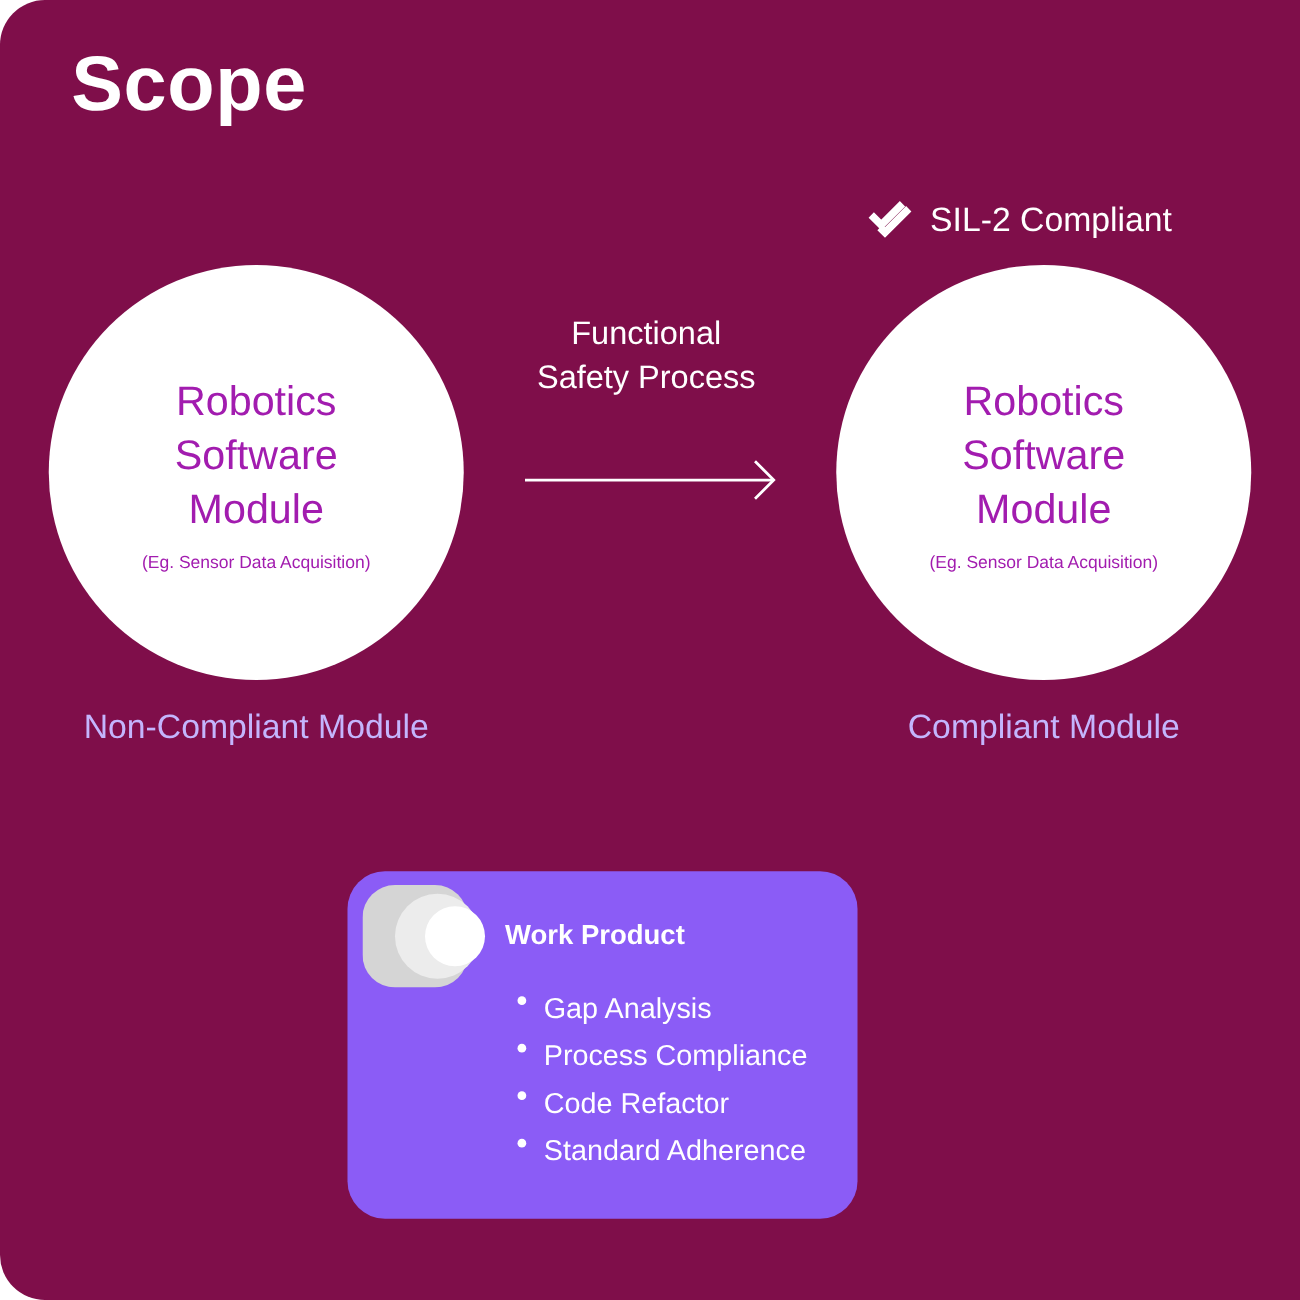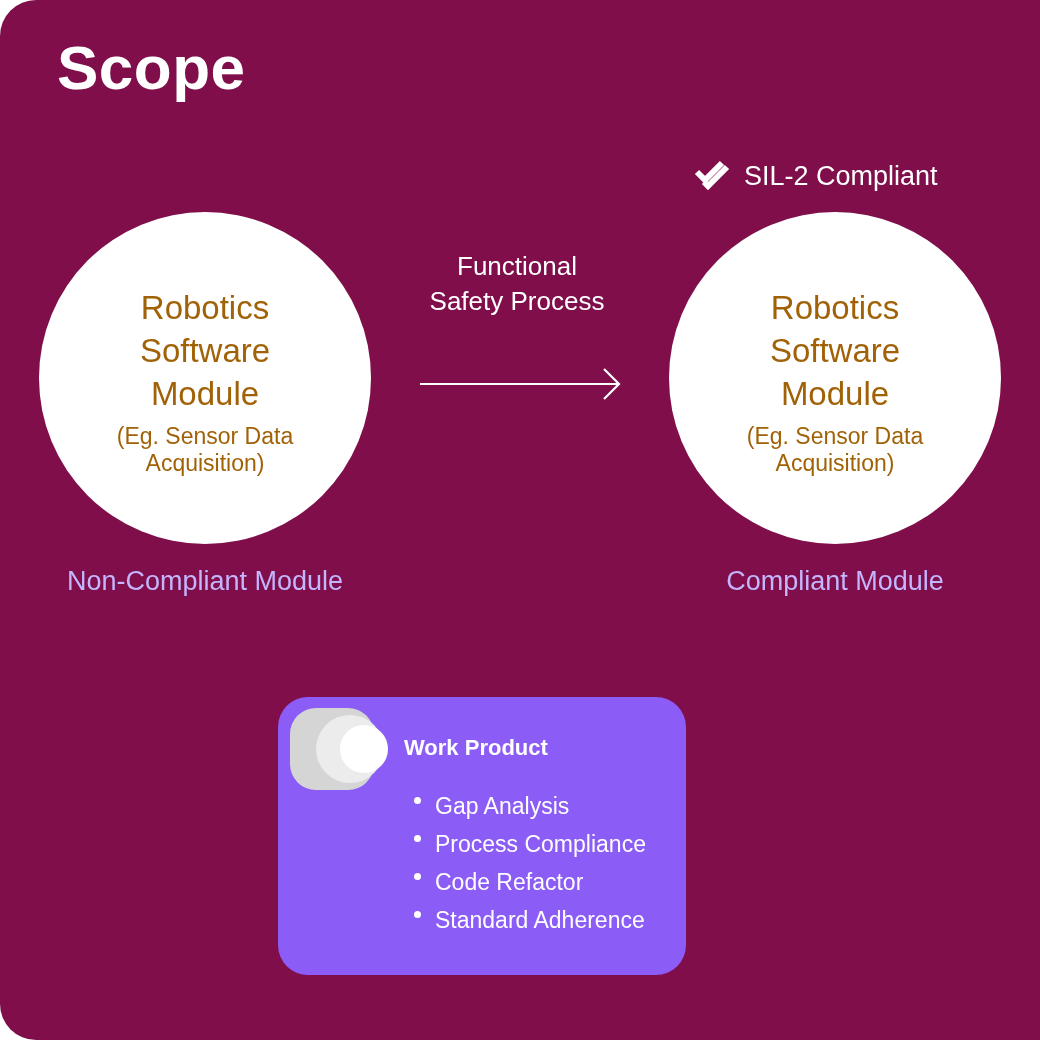--- a/index.html
+++ b/index.html
@@ -42,37 +42,37 @@
     }
     .badge .icon { width: 36px; height: 36px; display: block; }
     .badge-label { font-size: 27px; line-height: 42px; color: #ffffff; }
 
     .circle {
       position: absolute;
       width: 332px;
       height: 332px;
       border-radius: 50%;
       background: #ffffff;
-      color: #a16207;
+      color: #a21caf;
       display: flex;
       flex-direction: column;
       align-items: center;
       justify-content: center;
       text-align: center;
     }
     .circle.left { left: 39px; top: 212px; }
     .circle.right { left: 669px; top: 212px; }
     .circle-title {
       font-size: 33px;
       line-height: 43px;
       width: 240px;
       margin-top: 6px;
     }
     .circle-sub {
-      font-size: 23px;
+      font-size: 14px;
       line-height: 27px;
       width: 240px;
       margin-top: 8px;
     }
     .mod-label {
       position: absolute;
       width: 300px;
       text-align: center;
       font-size: 27px;
       line-height: 32px;

